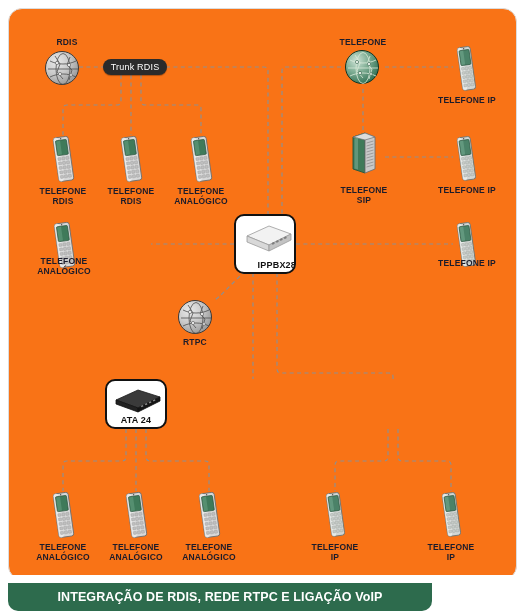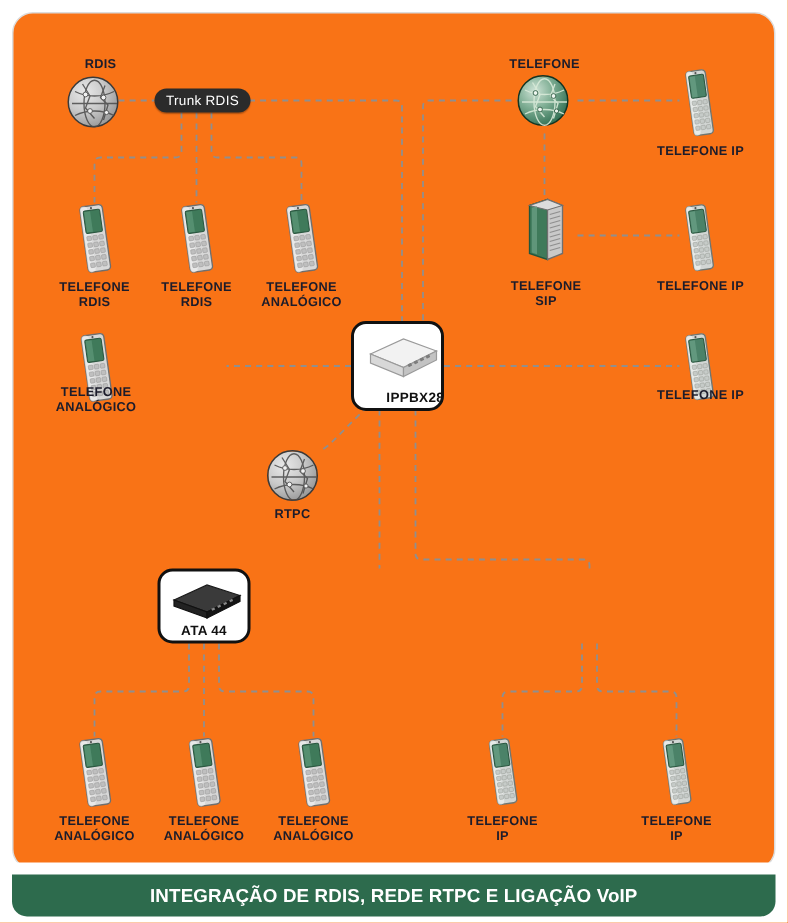--- a/index.html
+++ b/index.html
@@ -22,21 +22,21 @@
     background:#f97316;
     border:1px solid #dcdcdc;
     border-radius:14px;
     box-sizing:border-box;
     overflow:hidden;
   }
   
   #footer{
     position:absolute;
     left:8px;top:583px;
-    width:509px;height:28px;
+    width:424px;height:28px;
     background:#2d6b4d;
     border-radius:0 0 10px 10px;
     box-sizing:border-box;
     display:flex;align-items:center;justify-content:center;
   }
   #footer .caption{
     color:#ffffff;
     font-size:12.5px;
     font-weight:bold;
     letter-spacing:.1px;
@@ -496,21 +496,21 @@
         <path d="M6 14 L28 4 L50 11 L28 22 Z" fill="#3a3a3a" stroke="#1a1a1a" stroke-width="0.8"></path>
         <path d="M6 14 L28 22 L28 26 L6 18 Z" fill="#222222" stroke="#111" stroke-width="0.8"></path>
         <path d="M28 22 L50 11 L50 15 L28 26 Z" fill="#151515" stroke="#111" stroke-width="0.8"></path>
         <g fill="#888">
           <rect x="31" y="19.4" width="2.2" height="1.5" transform="rotate(-26 32 20)"></rect>
           <rect x="35" y="17.5" width="2.2" height="1.5" transform="rotate(-26 36 18.2)"></rect>
           <rect x="39" y="15.6" width="2.2" height="1.5" transform="rotate(-26 40 16.3)"></rect>
           <rect x="43" y="13.7" width="2.2" height="1.5" transform="rotate(-26 44 14.4)"></rect>
         </g>
       </svg>
-      <div class="devcap" style="bottom:2px;">ATA 44</div>
+      <div class="devcap" style="bottom:2px;">ATA 24</div>
     </div>
 
 
     <div class="phone" style="left:41px;top:482px;">
       <svg width="26" height="48" viewBox="0 0 26 48">
         <g transform="rotate(-8 13 24)">
           <rect x="6" y="2" width="15" height="44" rx="2.4" fill="#d8d8d8" stroke="#6f6f6f" stroke-width="0.9"></rect>
           <rect x="6" y="2" width="5" height="44" rx="2.4" fill="#f1f1f1" opacity="0.7"></rect>
           <rect x="8" y="5" width="11" height="15" rx="1" fill="#3f7a5a" stroke="#2b5740" stroke-width="0.7"></rect>
           <rect x="8.6" y="5.6" width="4" height="13.8" fill="#67a184" opacity="0.55"></rect>

